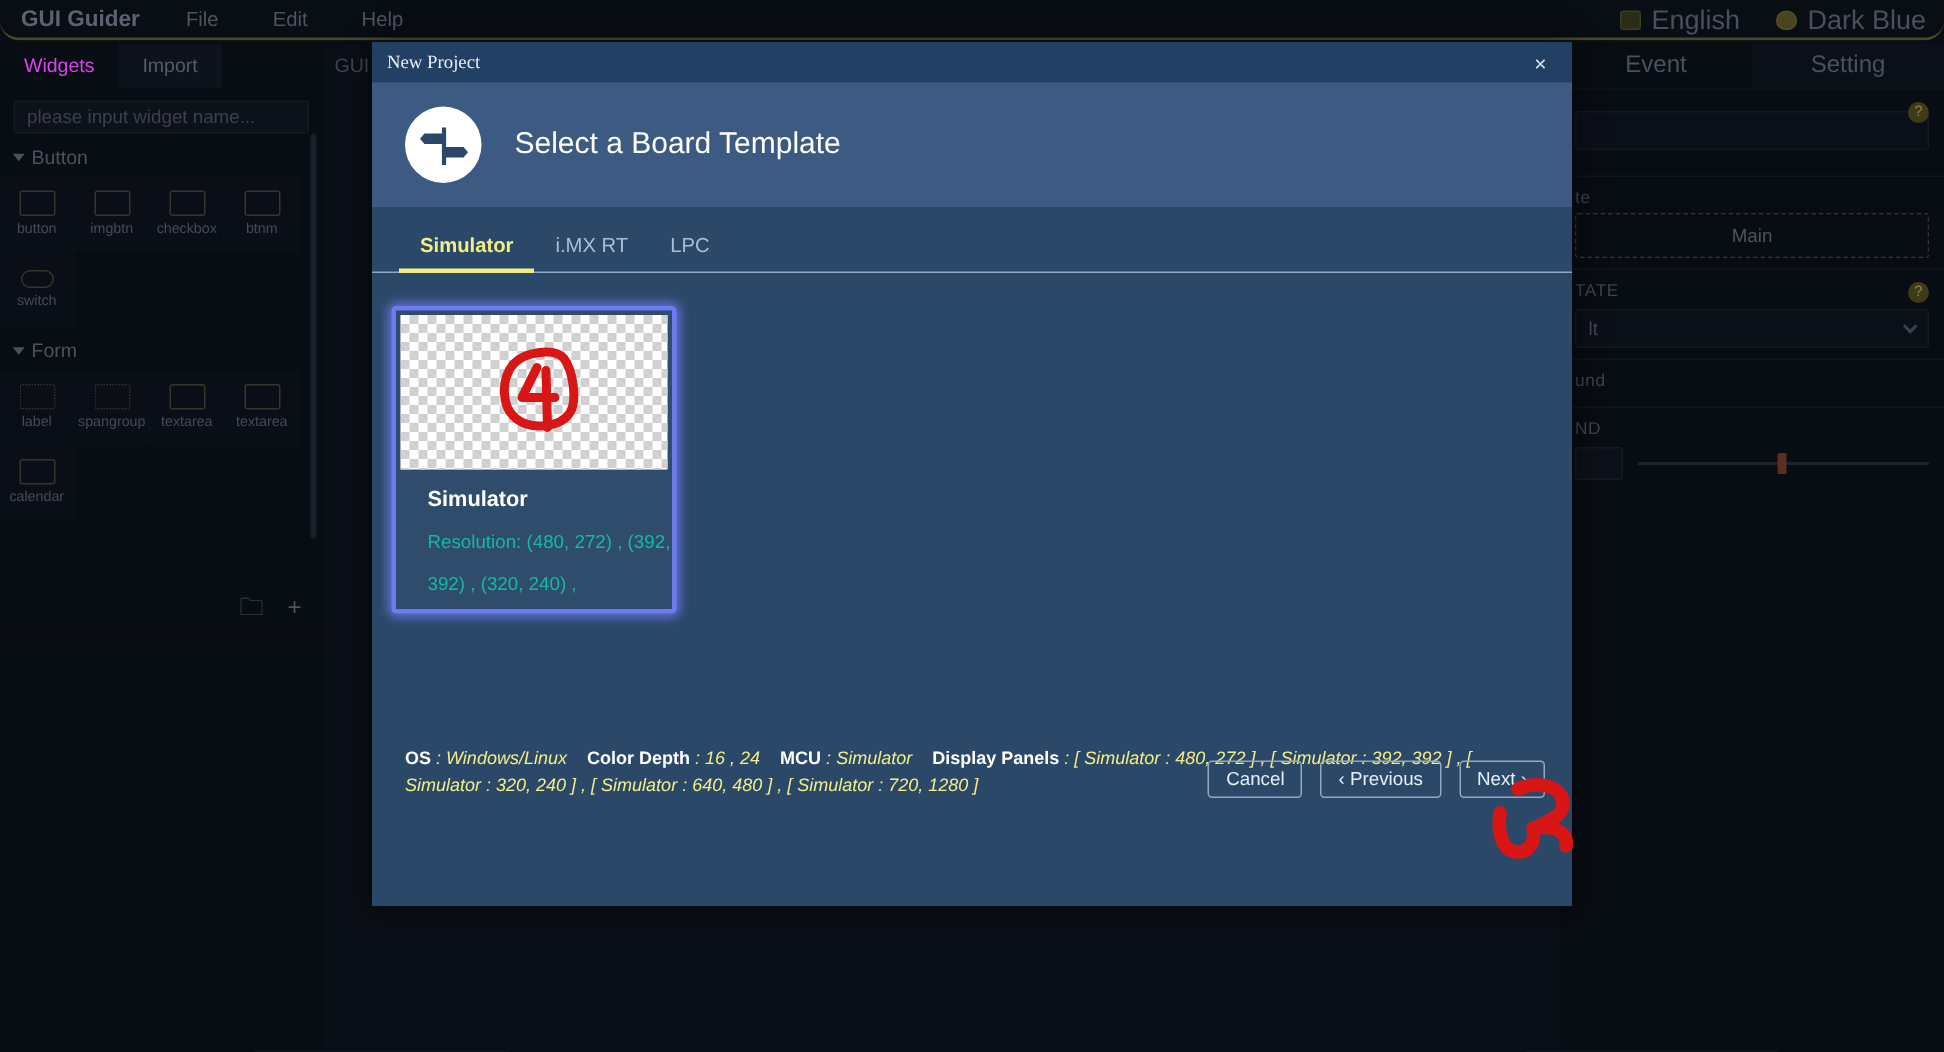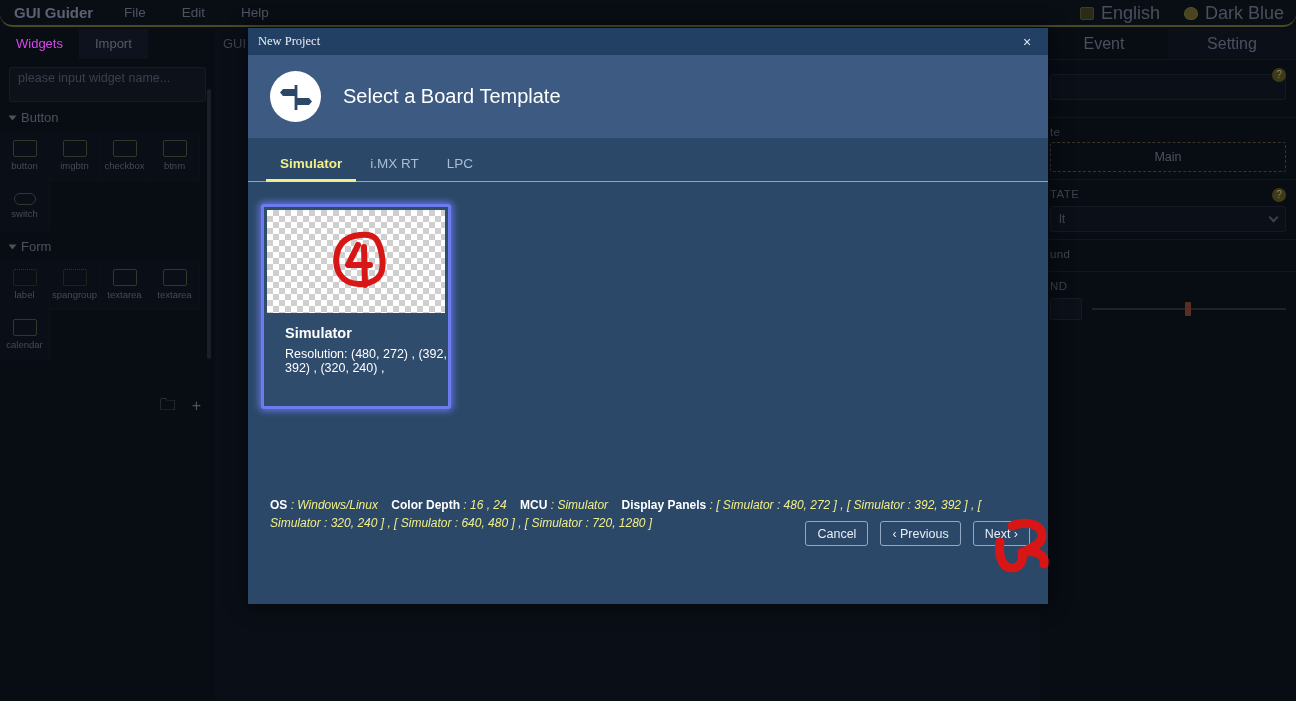--- a/index.html
+++ b/index.html
@@ -42,21 +42,21 @@
   
   .lpanel {
     position: absolute; left: 0; top: 29px; width: 215px; bottom: 0;
     background: #080c13;
   }
   .lp-tabs { display: flex; height: 30px; }
   .lp-tab { font-size: 13px; color: #4a4f5b; padding: 0 16px; line-height: 30px; }
   .lp-tab.active { color: #d946ef; }
   .lp-tab.sel { background: #0d121c; color: #555b69; }
   .wsearch {
-    margin: 8px 9px 0 9px; height: 35px; background: #0d1119;
+    margin: 8px 9px 0 9px; height: 22px; background: #0d1119;
     border: 1px solid #151a24; border-radius: 2px;
     color: #3b404c; font-size: 12.5px; line-height: 20px; padding-left: 8px;
   }
   .grp-head {
     color: #4b5160; font-size: 13px; padding: 8px 0 6px 10px;
     display: flex; align-items: center; gap: 6px;
   }
   .caret { width: 0; height: 0; border-left: 5px solid #4b5160; border-top: 4px solid transparent; border-bottom: 4px solid transparent; transform: rotate(90deg); }
   .wgrid { display: flex; flex-wrap: wrap; }
   .wcell {
@@ -166,30 +166,30 @@
     height: 103px; margin: 3px 3px 0 3px;
     background-color: #ffffff;
     background-image:
       linear-gradient(45deg, #cfcfcf 25%, transparent 25%, transparent 75%, #cfcfcf 75%),
       linear-gradient(45deg, #cfcfcf 25%, transparent 25%, transparent 75%, #cfcfcf 75%);
     background-size: 12px 12px;
     background-position: 0 0, 6px 6px;
     position: relative;
   }
   .card-title { color: #ffffff; font-size: 14.5px; font-weight: bold; padding: 12px 0 0 21px; }
-  .card-desc { color: #ffffff; font-size: 12.5px; line-height: 14px; padding: 6px 0 0 21px; }
+  .card-desc { color: #14b8a6; font-size: 12.5px; line-height: 28px; padding: 6px 0 0 21px; }
 
   .m-foot-info {
     position: absolute; left: 22px; right: 18px; bottom: 14px;
     color: #f2ee86; font-size: 12px; line-height: 18px; font-style: italic;
   }
   .m-foot-info b { font-style: normal; color: #ffffff; }
   .m-actions {
     position: absolute; left: 0; right: 0; bottom: 0; height: 54px;
-    display: flex; align-items: flex-end; justify-content: flex-end; gap: 12px;
+    display: flex; align-items: center; justify-content: flex-end; gap: 12px;
     padding-right: 18px;
   }
   .btn {
     min-width: 54px; height: 25px; border: 1px solid #93a8c2; border-radius: 3px;
     color: #e7eef7; font-size: 12.5px; background: transparent;
     display: flex; align-items: center; justify-content: center; padding: 0 11px; gap: 4px;
   }
 
   .annot { position: absolute; pointer-events: none; }
 </style>

